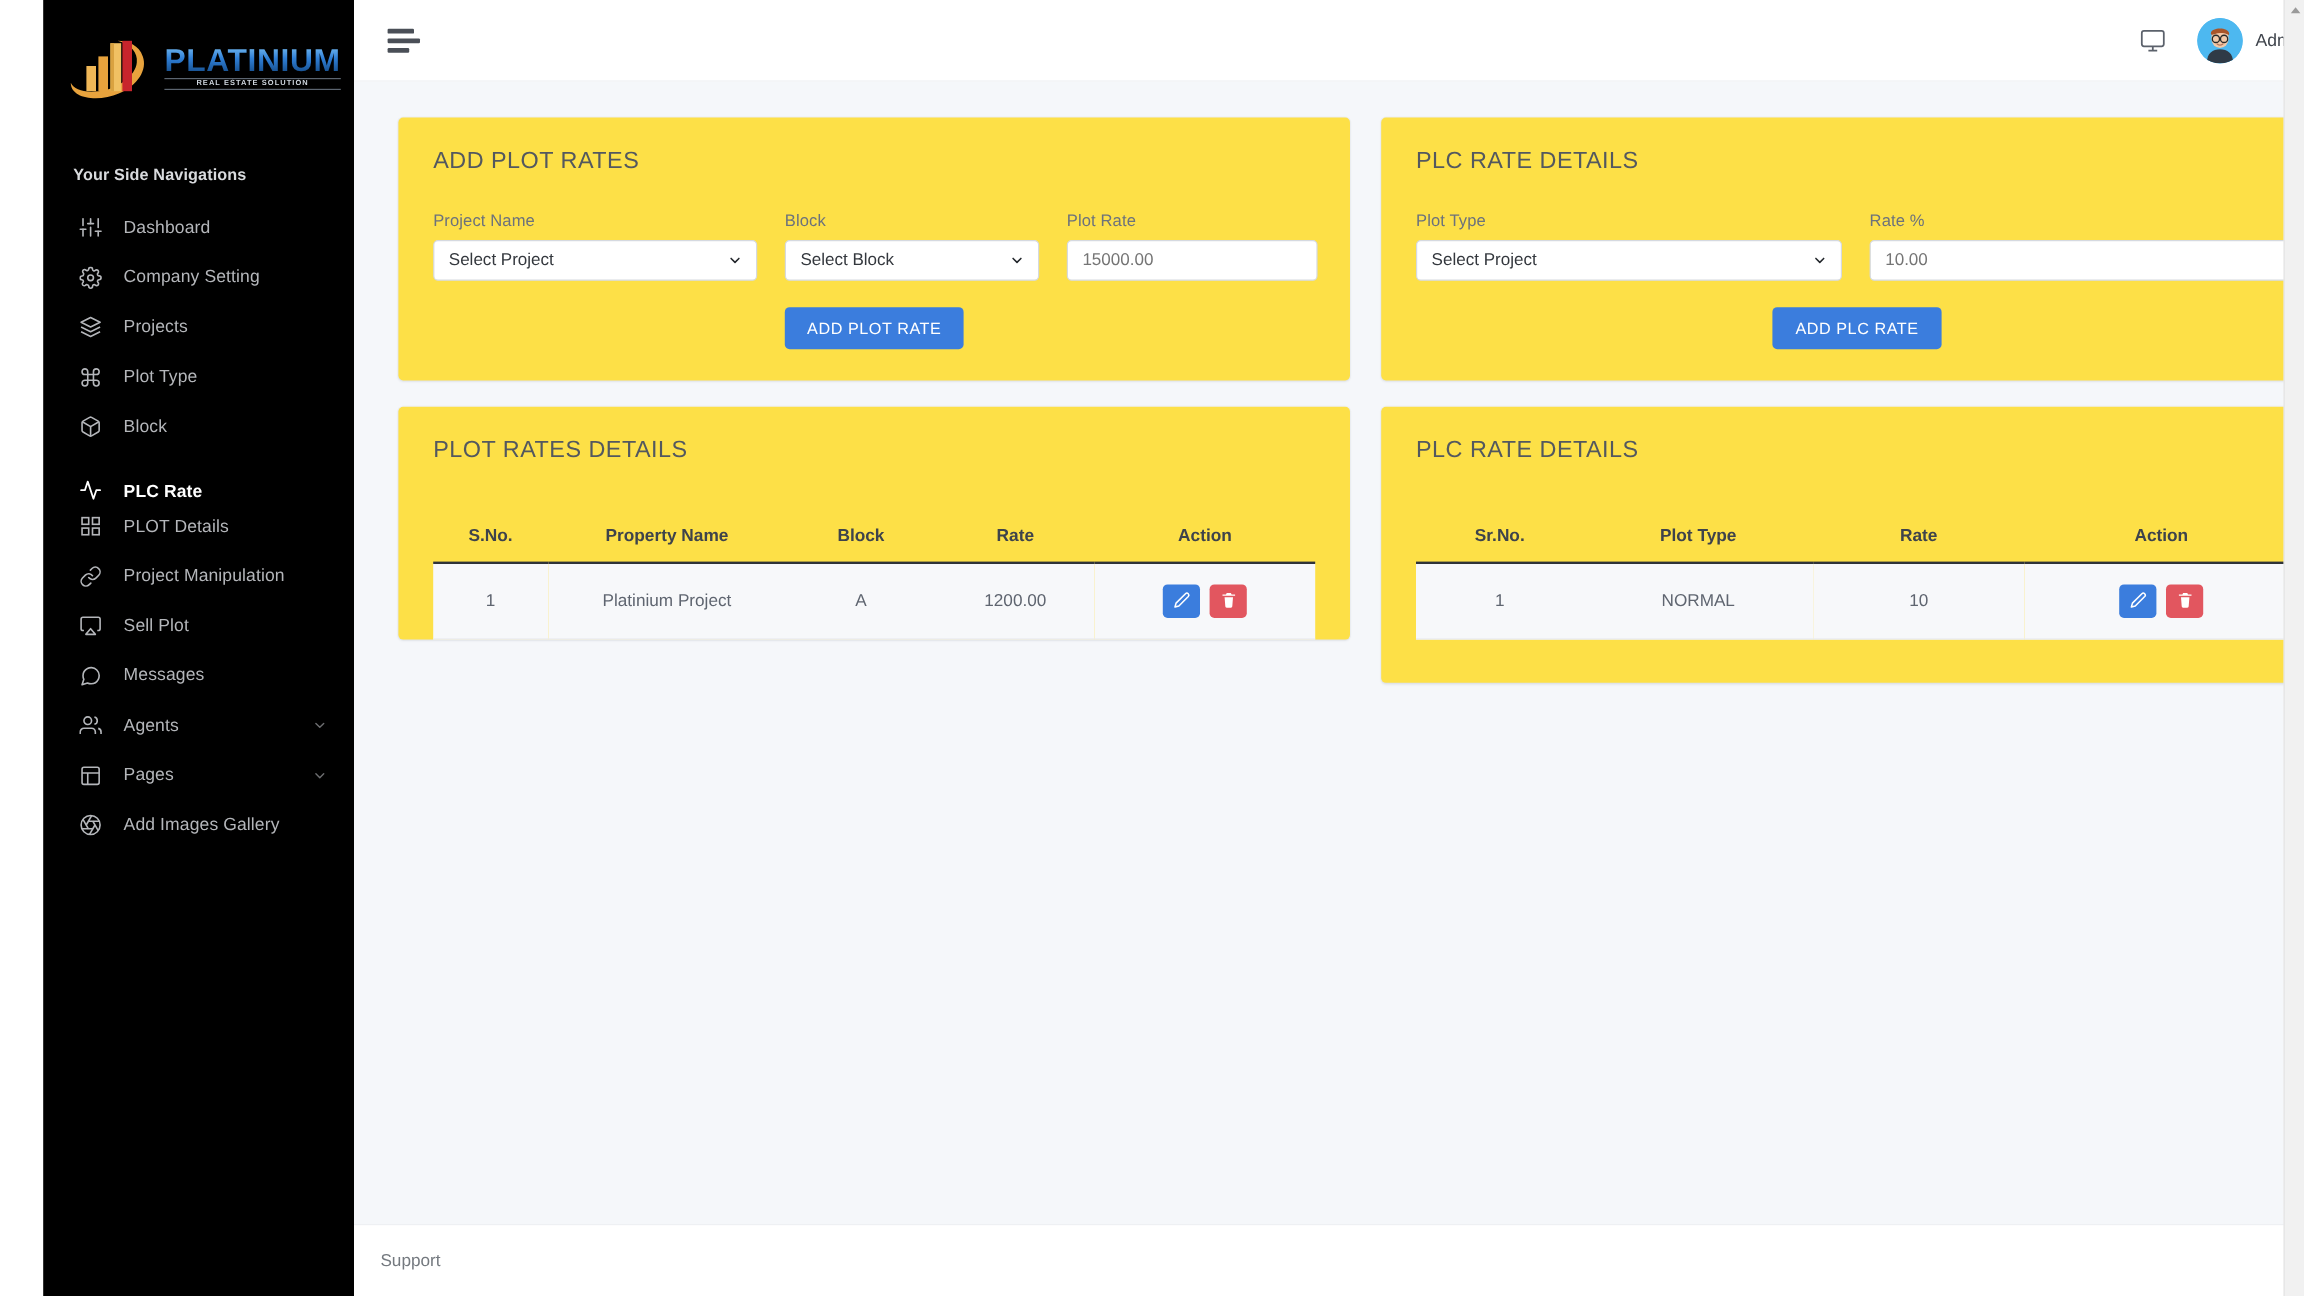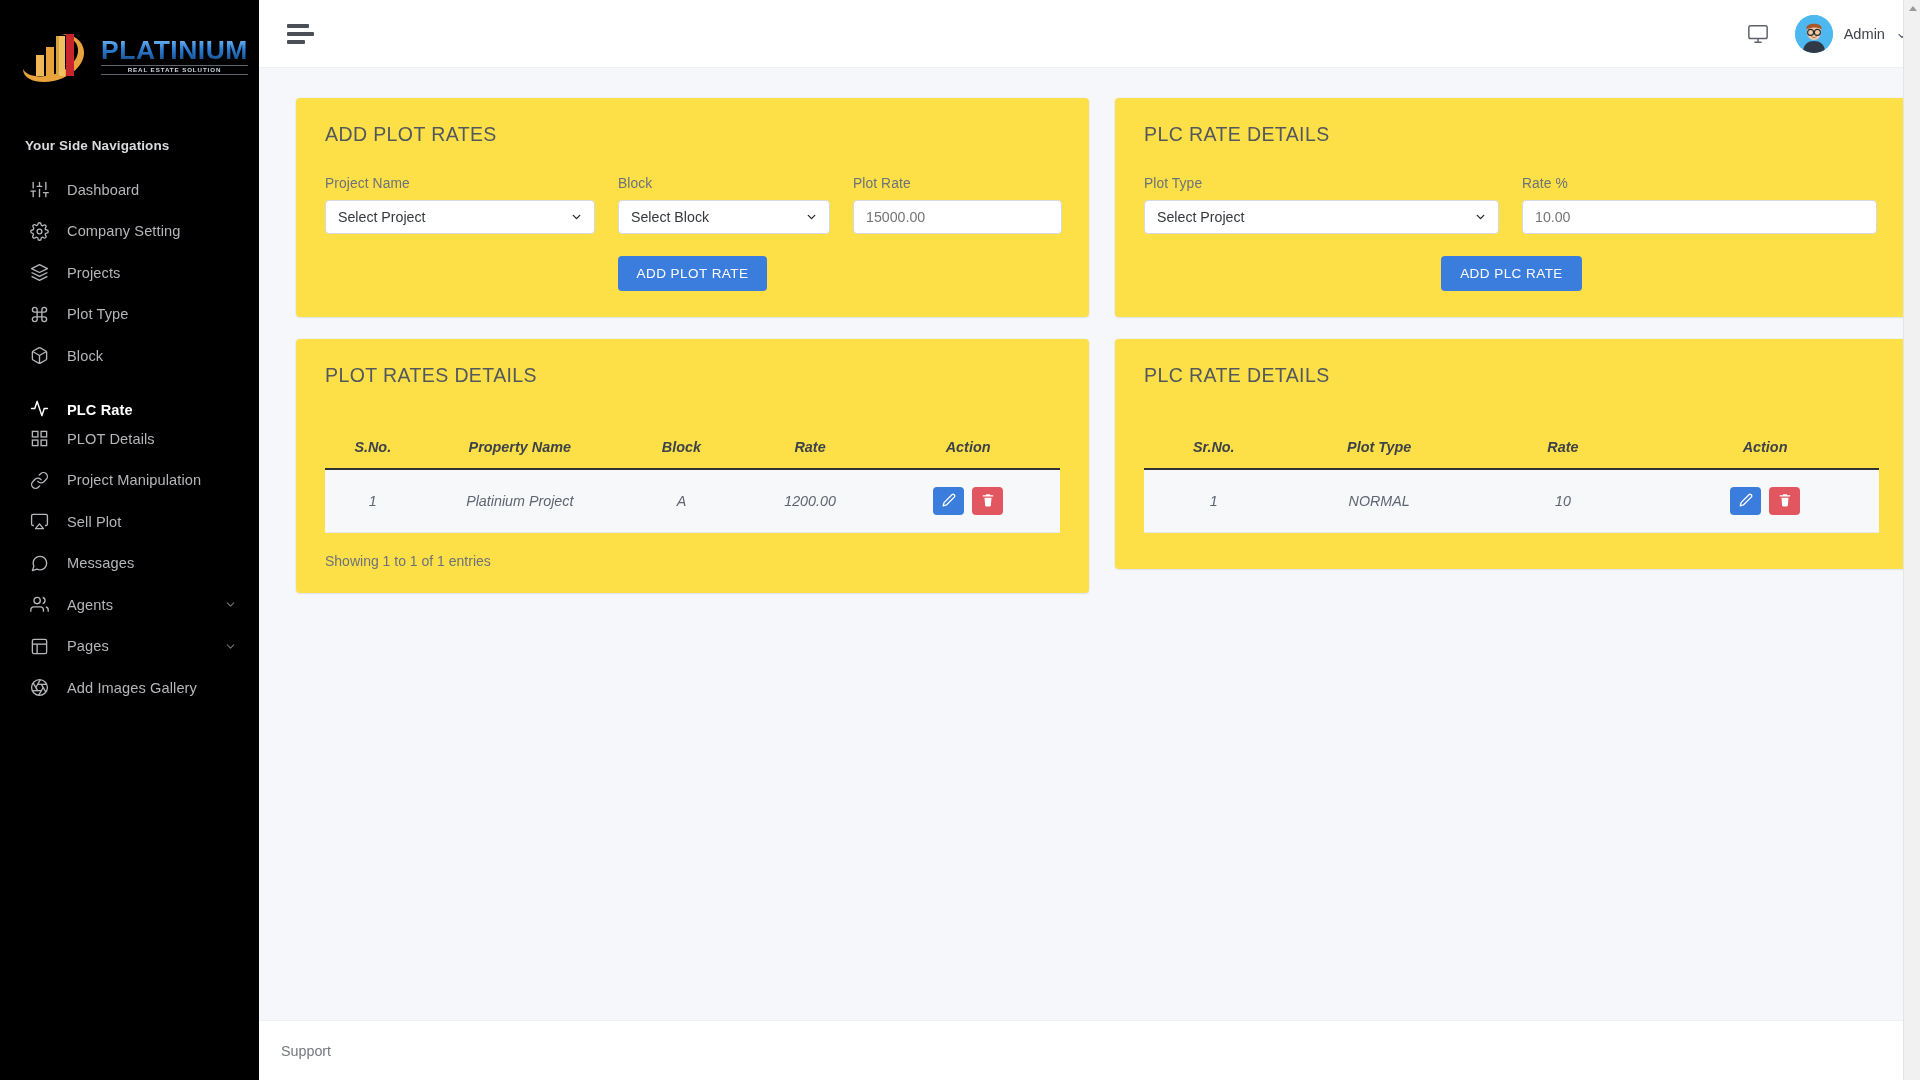--- a/index.html
+++ b/index.html
@@ -3,21 +3,21 @@
 <meta charset="utf-8">
 <style>
   * { box-sizing: border-box; margin: 0; padding: 0; }
   html, body {
     width: 1920px; height: 1080px;
     font-family: "Liberation Sans", sans-serif;
     background: #ffffff;
     overflow: hidden;
   }
 
-  #app { position: relative; width: 1920px; height: 1080px; display: flex; }
+  #app { position: relative; width: 1920px; height: 1080px; display: flex; padding-left: 36px; }
 
   
   #sidebar {
     width: 259px; height: 1080px; flex: 0 0 259px;
     background: #000000; color: #c7c9cc;
     position: relative; overflow: hidden;
   }
   .logo-wrap {
     height: 112px; display: flex; align-items: center;
     justify-content: center; padding-left: 6px;
@@ -130,21 +130,21 @@
 
   .btn-row { display: flex; justify-content: center; margin-top: 22px; }
   .btn-primary {
     background: #3b7ddd; color: #fff; border: none; border-radius: 4px;
     font-size: 13.5px; letter-spacing: .45px; padding: 10px 19px;
     cursor: pointer; font-family: inherit;
   }
 
   
   .table-body { padding: 52px 29px 0 29px; }
-  table { width: 100%; border-collapse: collapse; font-style: italic; }
+  table { width: 100%; border-collapse: collapse; }
   thead th {
     font-size: 14.4px; color: #3e434b; font-weight: 700;
     padding: 0 0 13px 0; text-align: center;
     border-bottom: 2px solid #2f3338;
   }
   tbody td {
     font-size: 14.3px; color: #5f6570; text-align: center;
     padding: 17px 0; background: #f7f8fa;
     border-bottom: 1px solid #e8eaee; font-weight: 400;
   }
@@ -523,21 +523,20 @@
                                 <path d="M9 2h6l1 2h5v2H3V4h5l1-2zm-3 6h12l-1 13a2 2 0 01-2 2H9a2 2 0 01-2-2L6 8z"></path>
                               </svg>
                           </span>
                         </button>
                       </span>
                     </td>
                   </tr>
                 </tbody>
               </table>
             </div>
-            <div class="entries">Showing 1 to 1 of 1 entries</div>
           </section>
         </div>
 
         <div class="col">
           <section class="card">
             <div class="card-title">PLC RATE DETAILS</div>
             <div class="table-body">
               <table>
                 <thead>
                   <tr>

